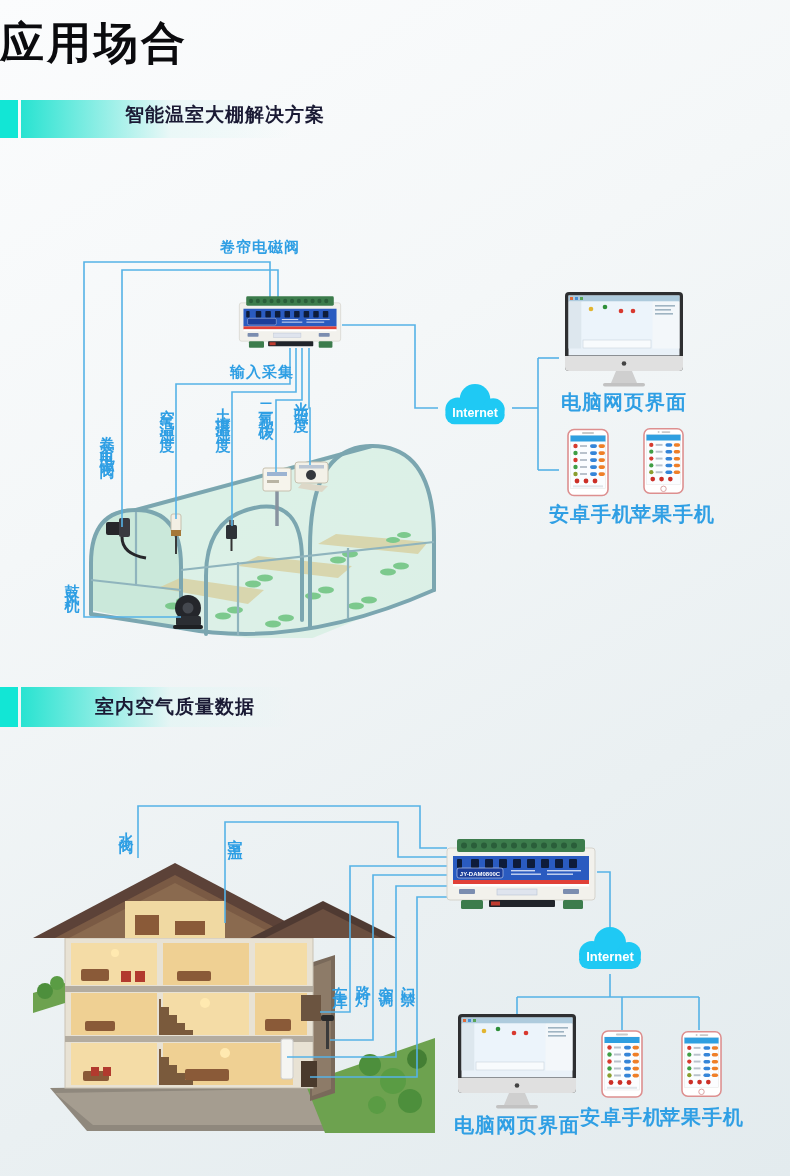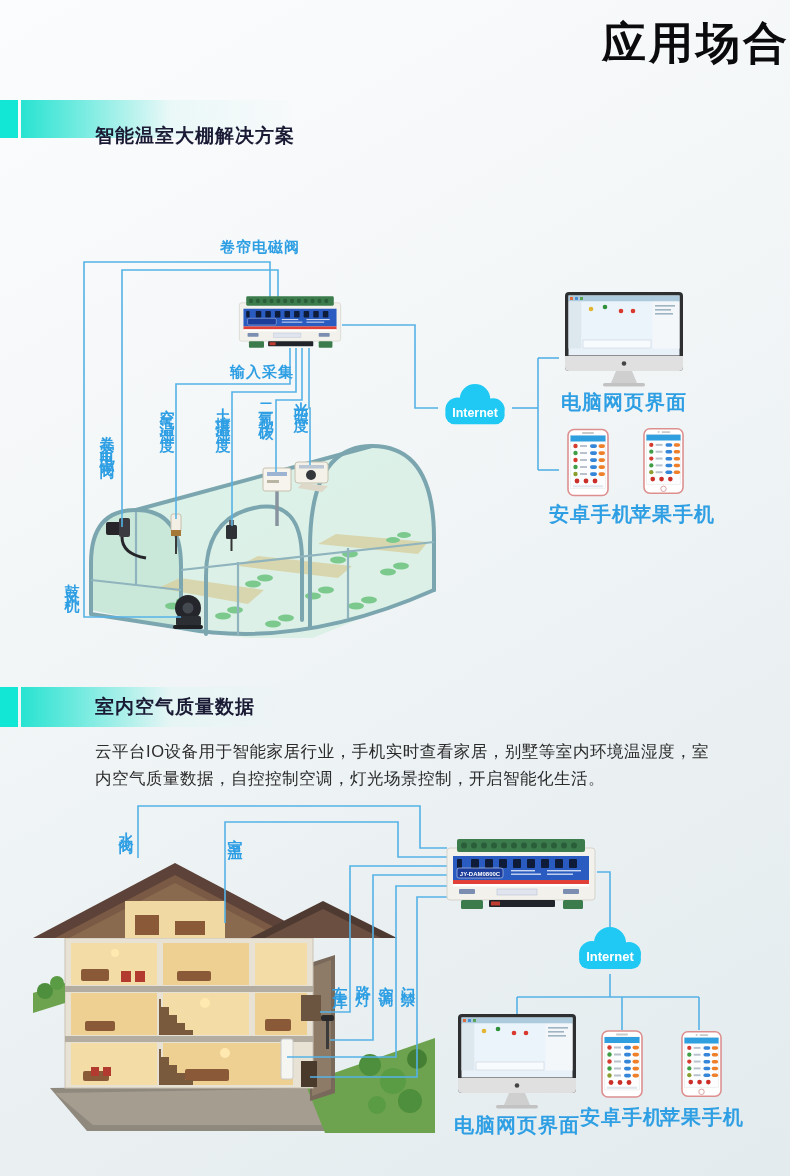--- a/index.html
+++ b/index.html
@@ -1,20 +1,20 @@
 <!DOCTYPE html>
 <html><head>
 <meta charset="utf-8">
 <style>
   html,body{margin:0;padding:0;background:#dfe6ea;}
   #canvas{position:relative;width:790px;height:1176px;margin:0 auto;overflow:hidden;
     background:linear-gradient(150deg,#fbfcfd 0%,#f4f7f8 35%,#eaf0f2 70%,#e3ebee 100%);
     font-family:"Liberation Sans","DejaVu Sans",sans-serif;}
   .abs{position:absolute;}
-  #title{top:14px;left:0;width:790px;text-align:right;font-size:44px;font-weight:bold;
+  #title{top:14px;left:0;width:790px;text-align:left;font-size:44px;font-weight:bold;
     color:#0b0b0e;letter-spacing:3px;}
   .bar-square{left:0;width:18px;background:#12e6d5;}
   .bar-grad{left:21px;width:272px;background:linear-gradient(90deg,#28e3d1 0%,rgba(222,246,244,0.55) 55%,rgba(240,250,250,0) 100%);}
   .sec-heading{left:95px;font-size:19px;font-weight:bold;color:#1a1a34;letter-spacing:1px;}
   .para{left:95px;width:614px;font-size:16.5px;line-height:1.62;color:#2b2b2b;letter-spacing:0.5px;
     text-align:justify;}
   .hlabel{font-size:15px;font-weight:bold;color:#2f9fe4;letter-spacing:1px;white-space:nowrap;}
   .vlabel{writing-mode:vertical-rl;text-orientation:upright;font-size:15px;font-weight:bold;
     color:#2f9fe4;letter-spacing:7px;line-height:16px;}
   .dev-label{font-size:20px;font-weight:bold;color:#2f9fe4;text-align:center;letter-spacing:1px;white-space:nowrap;}
@@ -23,21 +23,21 @@
 </style>
 </head>
 <body>
 
 <div id="canvas">
 
   <div class="abs" id="title">应用场合</div>
 
   <div class="abs bar-square" style="top:100px;height:38px;"></div>
   <div class="abs bar-grad" style="top:100px;height:38px;"></div>
-  <div class="abs sec-heading" style="top:117px;height:38px;line-height:38px;">智能温室大棚解决方案</div>
+  <div class="abs sec-heading" style="top:96px;height:38px;line-height:38px;margin-left:30px;">智能温室大棚解决方案</div>
 
   <svg class="abs" style="left:88px;top:438px;" width="350" height="200" viewBox="0 0 350 200">
 
     <path d="M3,172 L3,125 Q3,70 48,70 L283,6 Q347,15 347,105 L347,150 L210,206 L95,192 Z" fill="#d7efe3" opacity="0.82"></path>
     <path d="M3,172 L3,125 Q3,70 48,70 Q93,70 93,125 L93,190 Z" fill="#c8e7d8" opacity="0.9"></path>
 
     <g fill="#d8d0a0" opacity="0.8">
       <polygon points="70,150 160,166 176,152 92,140"></polygon>
       <polygon points="150,128 250,140 264,128 170,118"></polygon>
       <polygon points="230,106 330,116 340,104 248,96"></polygon>
@@ -297,21 +297,20 @@
       <circle cx="28" cy="52.5" r="2.4" fill="#cc2f27"></circle>
     <circle cx="21" cy="62.5" r="2.8" fill="none" stroke="#d9a0a0" stroke-width="1"></circle>
   </svg>
 
   <div class="abs dev-label" style="left:549px;top:501px;width:84px;">安卓手机</div>
   <div class="abs dev-label" style="left:629px;top:501px;width:88px;">苹果手机</div>
 
   <div class="abs bar-square" style="top:687px;height:40px;"></div>
   <div class="abs bar-grad" style="top:687px;height:40px;"></div>
   <div class="abs sec-heading" style="top:687px;height:40px;line-height:40px;">室内空气质量数据</div>
-  <div class="abs para" style="top:738px;">云平台IO设备用于智能家居行业，手机实时查看家居，别墅等室内环境温湿度，室内空气质量数据，自控控制空调，灯光场景控制，开启智能化生活。</div>
 
   <svg class="abs" style="left:25px;top:843px;" width="410" height="290" viewBox="0 0 410 290">
 
     <polygon points="25,245 385,240 335,288 62,288" fill="#8f887d"></polygon>
     <polygon points="30,250 380,244 340,282 68,282" fill="#a59d90"></polygon>
 
     <polygon points="280,240 410,195 410,290 300,290" fill="#6da24f"></polygon>
     <circle cx="345" cy="222" r="11" fill="#4d8f3c"></circle>
       <circle cx="368" cy="238" r="13" fill="#5a9c44"></circle>
     <circle cx="392" cy="216" r="10" fill="#447f34"></circle>

